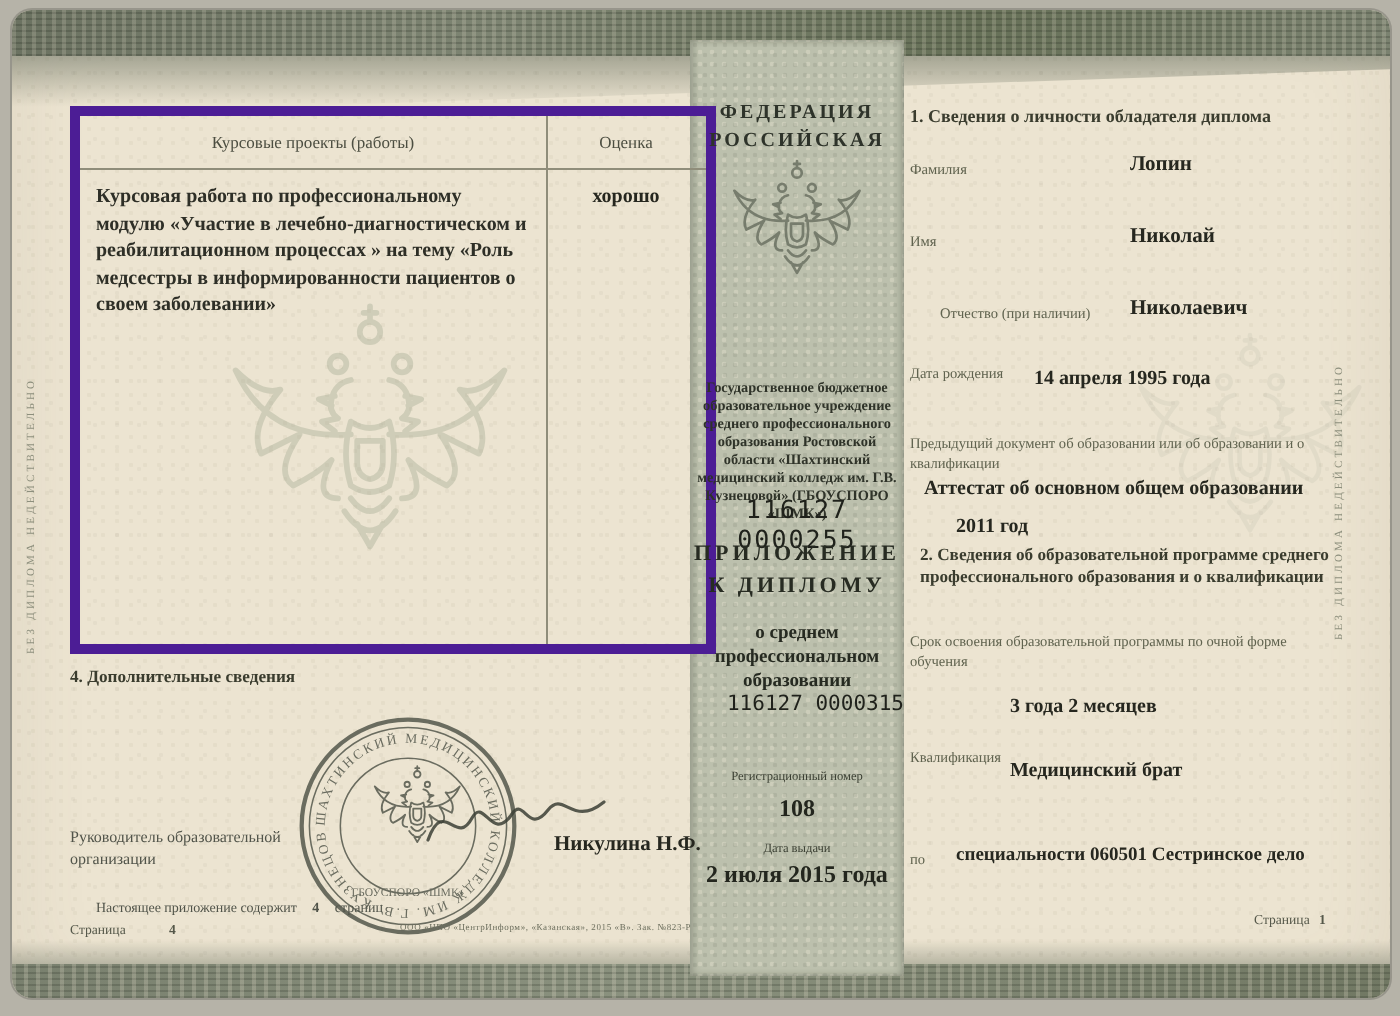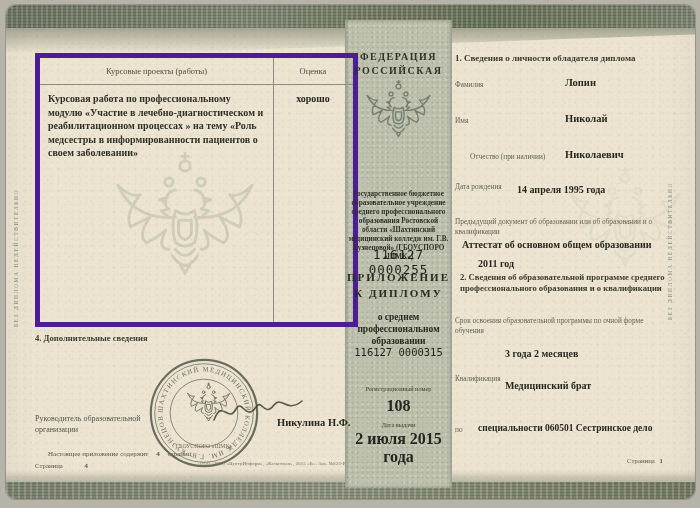--- a/index.html
+++ b/index.html
@@ -59,21 +59,21 @@
   .course-table .vline{position:absolute;left:233px;top:0;bottom:0;border-left:1px solid #8f8d7a;}
   .course-table .hline{position:absolute;left:0;right:0;top:26px;border-top:1px solid #8f8d7a;}
   .th{font-size:8.5px;color:#4c4e41;}
   .coursework{font-size:10px;font-weight:700;color:#2e2f27;line-height:13.5px;width:218px;}
   
   .country{font-size:10px;font-weight:700;letter-spacing:1.5px;color:#2e332a;line-height:14px;}
   .inst{font-size:7.2px;line-height:9px;font-weight:600;color:#2f3329;margin-top:41px;}
   .serial{font-family:"DejaVu Sans Mono", monospace;color:#1f211b;}
   .doc-title{font-size:11px;font-weight:700;letter-spacing:2px;color:#272b22;}
   .spine-lbl{font-size:6.3px;color:#3c4034;}
-  .spine-val{font-size:16px;font-weight:700;color:#23261e;}
+  .spine-val{font-size:12px;font-weight:700;color:#23261e;}
   
   .edge-text{
     font-size:5.5px;letter-spacing:1.6px;color:#8d8f7d;white-space:nowrap;
     transform:rotate(-90deg);transform-origin:left top;
   }
   
   .emblem{color:#6c7263;opacity:.85;}
   .watermark{color:#97a087;opacity:.33;}
   .ghost{color:#8a9180;opacity:.10;}
   .stamp{color:#4e5247;opacity:.82;}
@@ -163,21 +163,21 @@
     <div>РОССИЙСКАЯ</div>
   </div>
   <svg class="abs emblem" style="left:361px;top:79px;" width="75" height="82" viewBox="0 0 100 110">
       <use href="#sym-eagle"></use>
     </svg>
   <div class="abs inst center" style="left:348px;top:149px;width:101px;">Государственное бюджетное образовательное учреждение среднего профессионального образования Ростовской области «Шахтинский медицинский колледж им. Г.В. Кузнецовой» (ГБОУСПОРО «ШМК»)</div>
   <div class="abs serial center" style="left:343px;top:247px;width:111px;font-size:12.5px;letter-spacing:1px;">116127  0000255</div>
   <div class="abs doc-title center" style="left:345px;top:271px;width:107px;">ПРИЛОЖЕНИЕ</div>
   <div class="abs doc-title center" style="left:345px;top:287px;width:107px;">К ДИПЛОМУ</div>
   <div class="abs center" style="left:352px;top:311px;width:93px;font-size:9.5px;font-weight:700;line-height:12px;color:#262a21;">о среднем профессиональном образовании</div>
-  <div class="abs serial center" style="left:345px;top:346px;width:107px;font-size:10.5px;">116127 0000315</div>
+  <div class="abs serial center" style="left:345px;top:346px;width:107px;font-size:10.5px;text-align:right;">116127 0000315</div>
   <div class="abs spine-lbl center" style="left:345px;top:385px;width:107px;">Регистрационный номер</div>
   <div class="abs spine-val center" style="left:345px;top:397px;width:107px;">108</div>
   <div class="abs spine-lbl center" style="left:345px;top:421px;width:107px;">Дата выдачи</div>
   <div class="abs spine-val center" style="left:345px;top:430px;width:107px;">2 июля 2015 года</div>
 
   <svg class="abs ghost" style="left:560px;top:165px;" width="130" height="143" viewBox="0 0 100 110">
       <use href="#sym-eagle"></use>
     </svg>
 
   <div class="abs sec-title" style="left:455px;top:53px;text-align:right;">1. Сведения о личности обладателя диплома</div>

